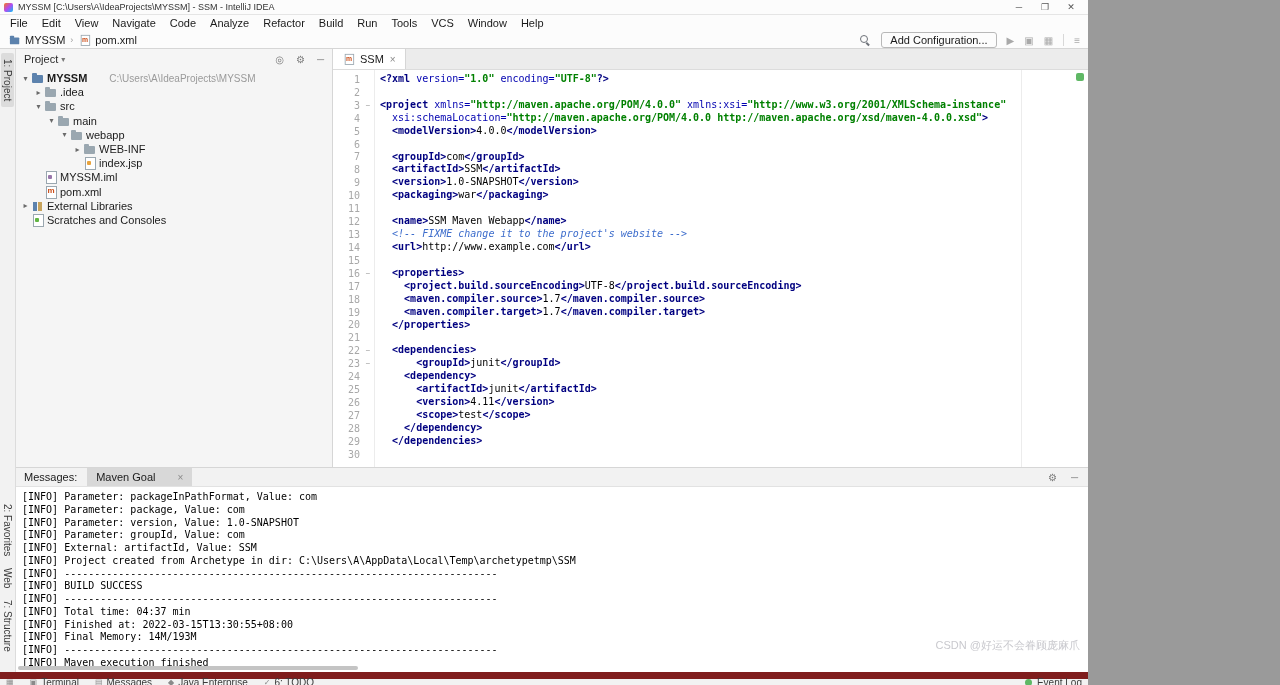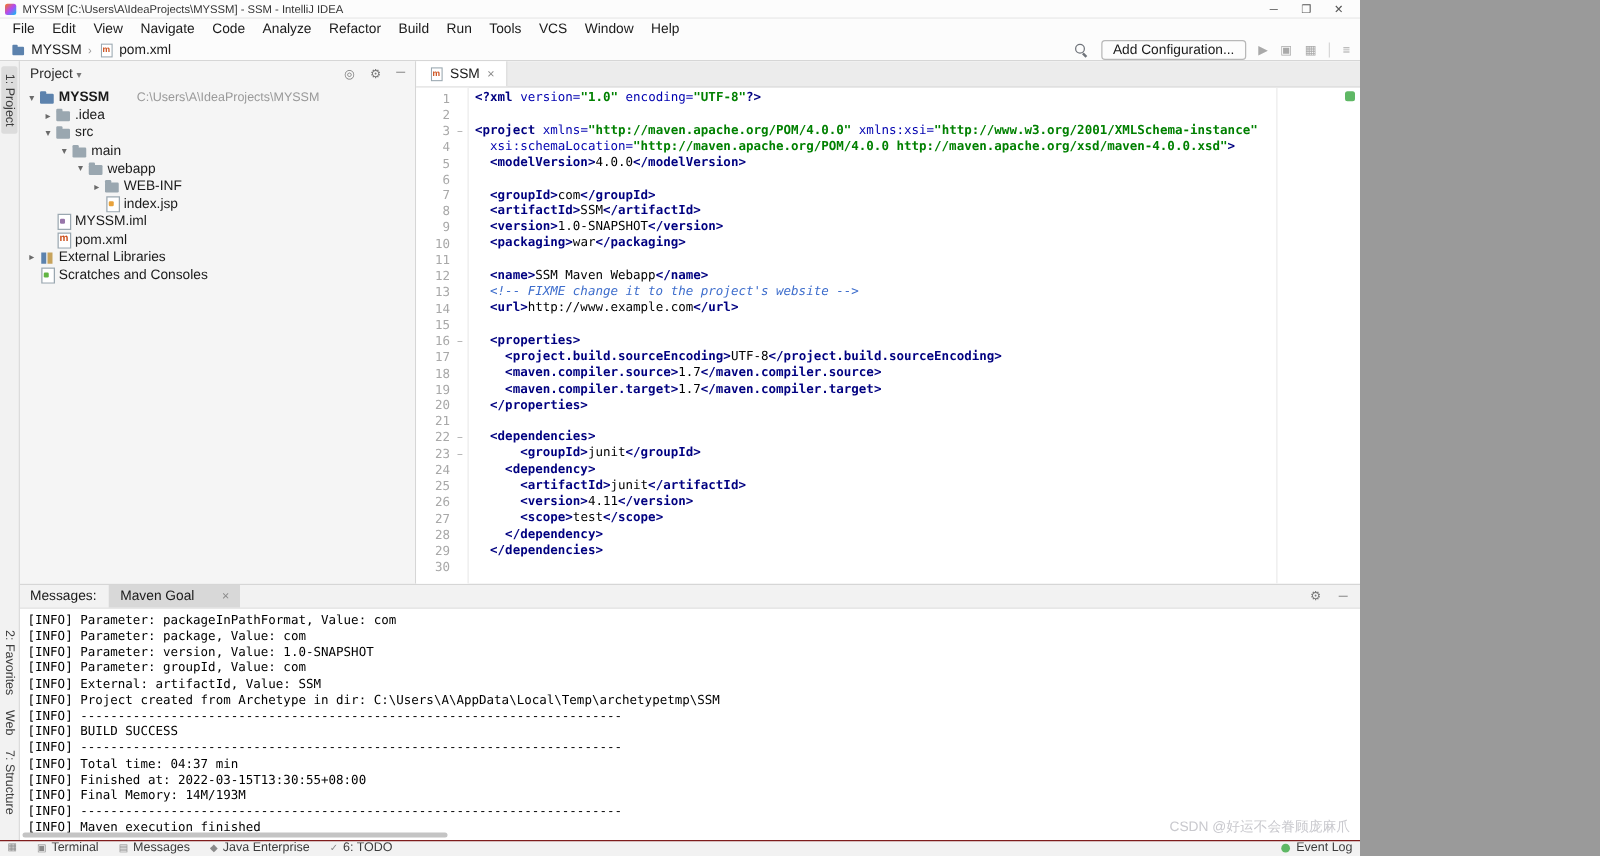--- a/index.html
+++ b/index.html
@@ -110,28 +110,28 @@
   .bottom-panel{height:205px;border-top:1px solid #d6d6d6;background:#fff;display:flex;flex-direction:column}
   .bp-header{height:19px;background:#f2f2f2;border-bottom:1px solid #e2e2e2;display:flex;align-items:stretch;padding-left:8px;gap:10px}
   .bp-label{font-size:11px;color:#1a1a1a;align-self:center}
   .bp-tab{padding:0 9px;background:#d8d8d8;display:flex;align-items:center;gap:20px;font-size:11px}
   .bp-icons{margin-left:auto;display:flex;gap:14px;color:#7a7a7a;font-size:10px;align-items:center;padding-right:10px}
   .console{flex:1;position:relative;padding:4px 0 0 6px;overflow:hidden}
   .con-row{height:12.75px;line-height:12.75px;font:10px "DejaVu Sans Mono",monospace;white-space:pre;color:#000}
   .h-scrollbar{position:absolute;bottom:2px;left:2px;width:340px;height:4px;background:#c4c4c4;border-radius:2px}
 
   
-  .statusbar{height:13px;background:#f2f2f2;border-top:1px solid #7f1d1d;display:flex;align-items:flex-start;padding:0 6px;gap:16px;font-size:10px;color:#3c3c3c}
+  .statusbar{height:13px;background:#f2f2f2;border-top:7px solid #7f1d1d;display:flex;align-items:center;padding:0 6px;gap:16px;font-size:10px;color:#3c3c3c}
   .sb-item{display:flex;align-items:center;gap:4px;white-space:nowrap}
   .sb-ic{color:#8a8a8a;font-size:8px}
   .sb-right{margin-left:auto;display:flex;align-items:center;gap:5px}
   .event-dot{width:7px;height:7px;border-radius:50%;background:#5fb865}
 
   
-  .csdn-watermark{position:absolute;right:8px;bottom:16px;color:#c9c9ce;font-size:11px;z-index:6;white-space:nowrap}
+  .csdn-watermark{position:absolute;right:8px;bottom:32px;color:#c9c9ce;font-size:11px;z-index:6;white-space:nowrap}
   .sticker{position:absolute;left:1150px;top:374px;transform:rotate(-6deg);display:flex;align-items:center;gap:3px;z-index:6}
   .sticker-text{color:#e3413e;font-weight:bold;font-size:13px;text-shadow:0 0 2px #fff,0 0 2px #fff}
   .flower{width:9px;height:9px;border-radius:50%;background:radial-gradient(circle,#fff 20%,#f7c948 65%);flex:none}
   .critter{width:17px;height:17px;border-radius:50%;background:#ecdcb6;border:1px solid #caa96d;position:relative;flex:none}
   .critter::before{content:"";position:absolute;left:4px;top:6px;width:2px;height:2px;background:#5a4632;border-radius:50%}
   .critter::after{content:"";position:absolute;right:4px;top:6px;width:2px;height:2px;background:#5a4632;border-radius:50%}
 </style>
 </head>
 <body>
 

